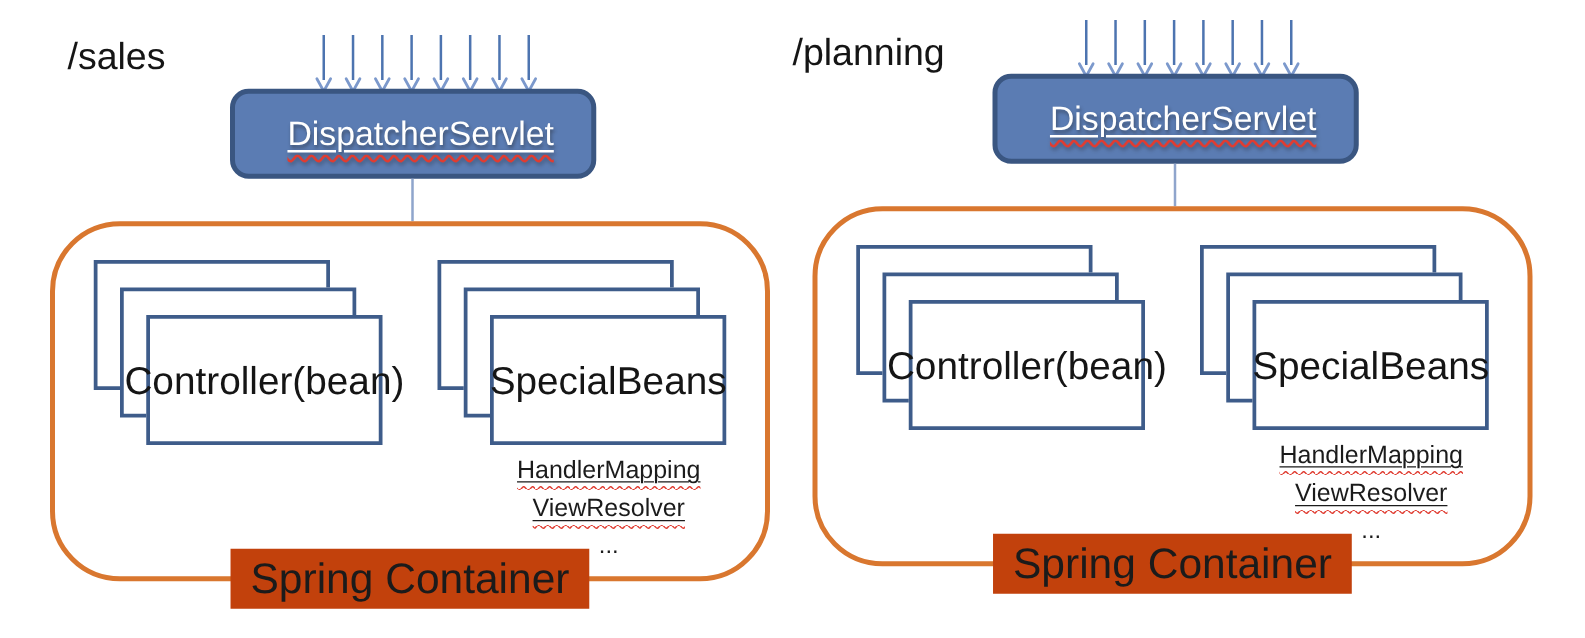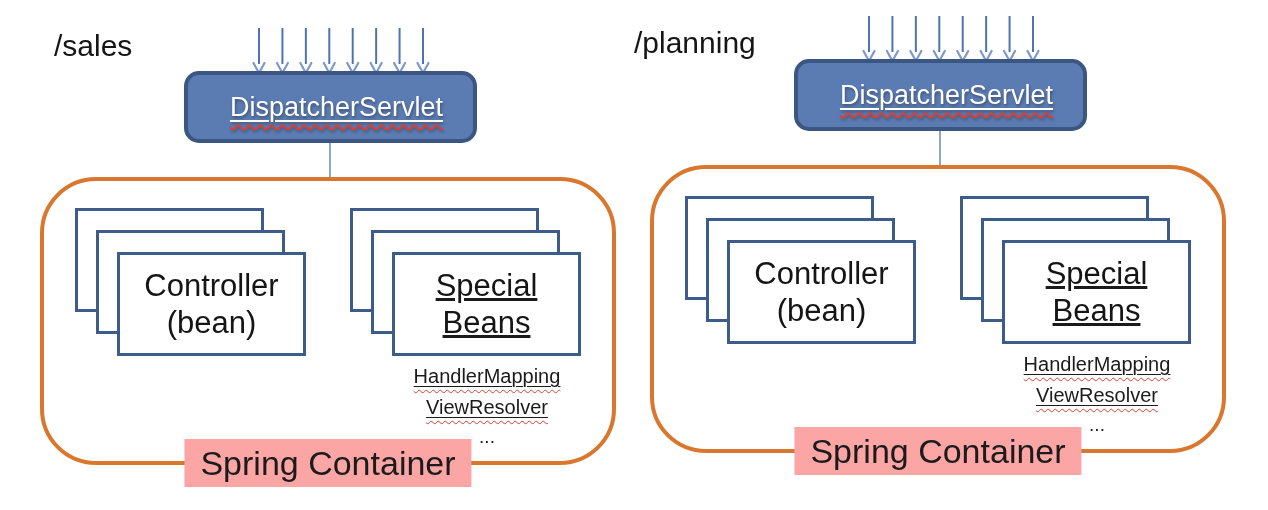--- a/index.html
+++ b/index.html
@@ -78,44 +78,44 @@
     left: 0; top: 0;
     width: 576px; height: 288px;
     box-sizing: border-box;
     border: 4px solid var(--container-border, #d9772f);
     border-radius: 56px;
   }
   .container-label {
     position: absolute;
     left: 50%; bottom: -26px;
     transform: translateX(-50%);
-    background: #fca5a5;
+    background: #c2410c;
     padding: 0 16px;
     font-size: 34px;
     line-height: 48px;
     white-space: nowrap;
     color: #1b1b1b;
   }
 
   
   .bean-box {
     position: absolute;
     width: 189px; height: 104px;
     box-sizing: border-box;
     background: #ffffff;
     border: 3px solid var(--box-border, #3e5c8a);
-    display: flex; flex-direction: column;
+    display: flex; 
     align-items: center; justify-content: center;
   }
   .stack-controller .stack-back   { left: 31px;  top: 27px; }
   .stack-controller .stack-middle { left: 52px;  top: 49px; }
   .stack-controller .stack-front  { left: 73px;  top: 71px; }
   .stack-special   .stack-back    { left: 306px; top: 27px; }
   .stack-special   .stack-middle  { left: 327px; top: 49px; }
-  .stack-special   .stack-front   { left: 348px; top: 71px; text-decoration: underline; }
+  .stack-special   .stack-front   { left: 348px; top: 71px; }
   .bean-line {
     font-size: 31px;
     line-height: 37px;
     color: #151515;
     white-space: nowrap;
   }
 
   
   .special-notes {
     position: absolute;

